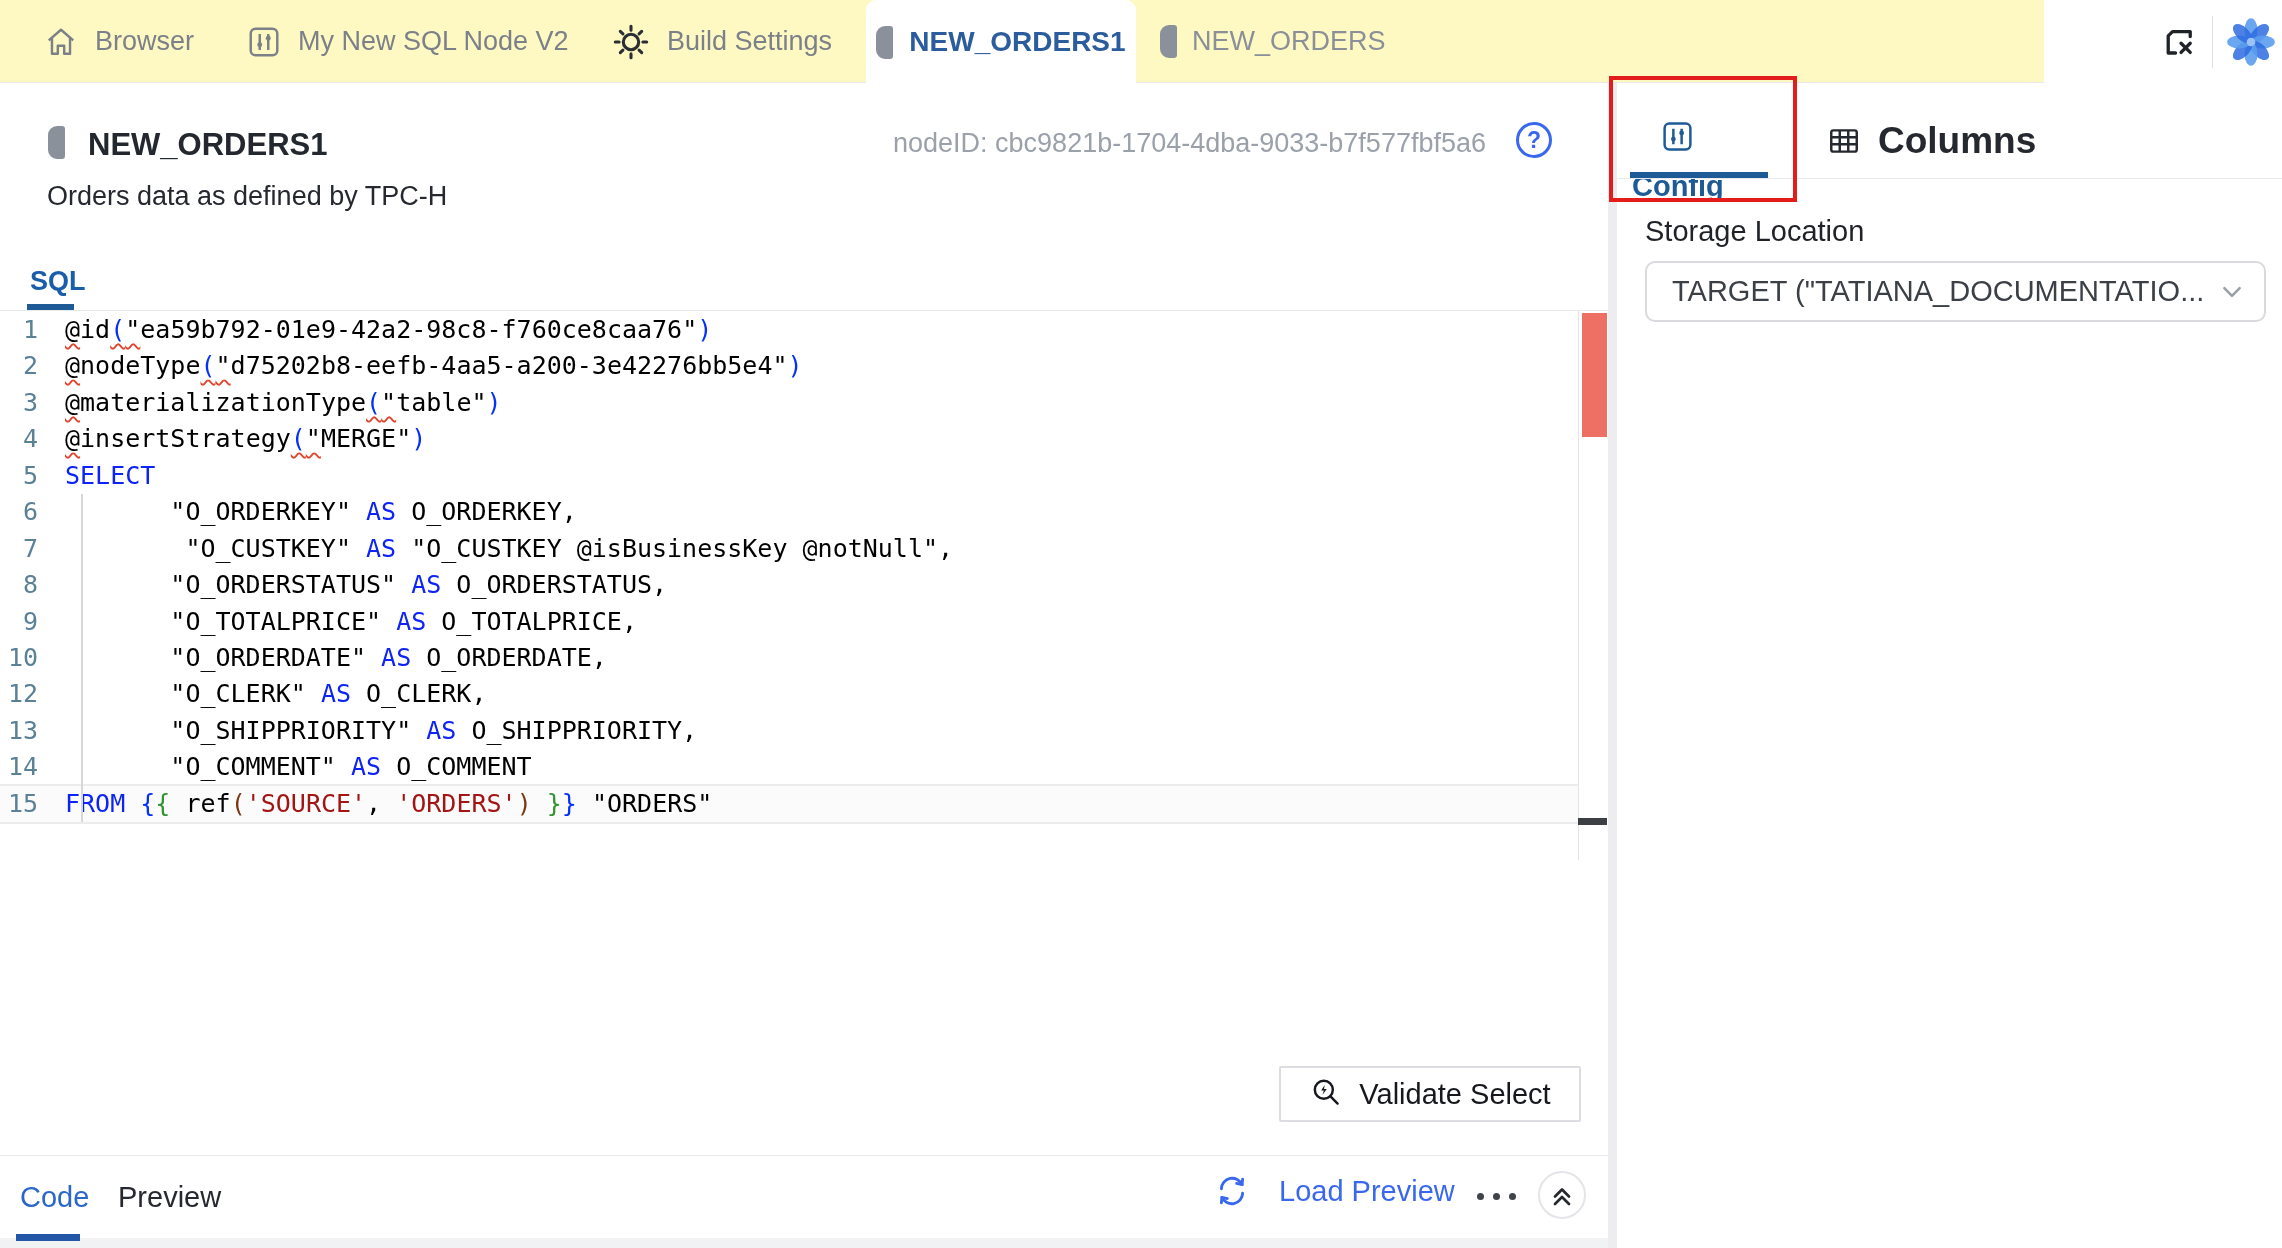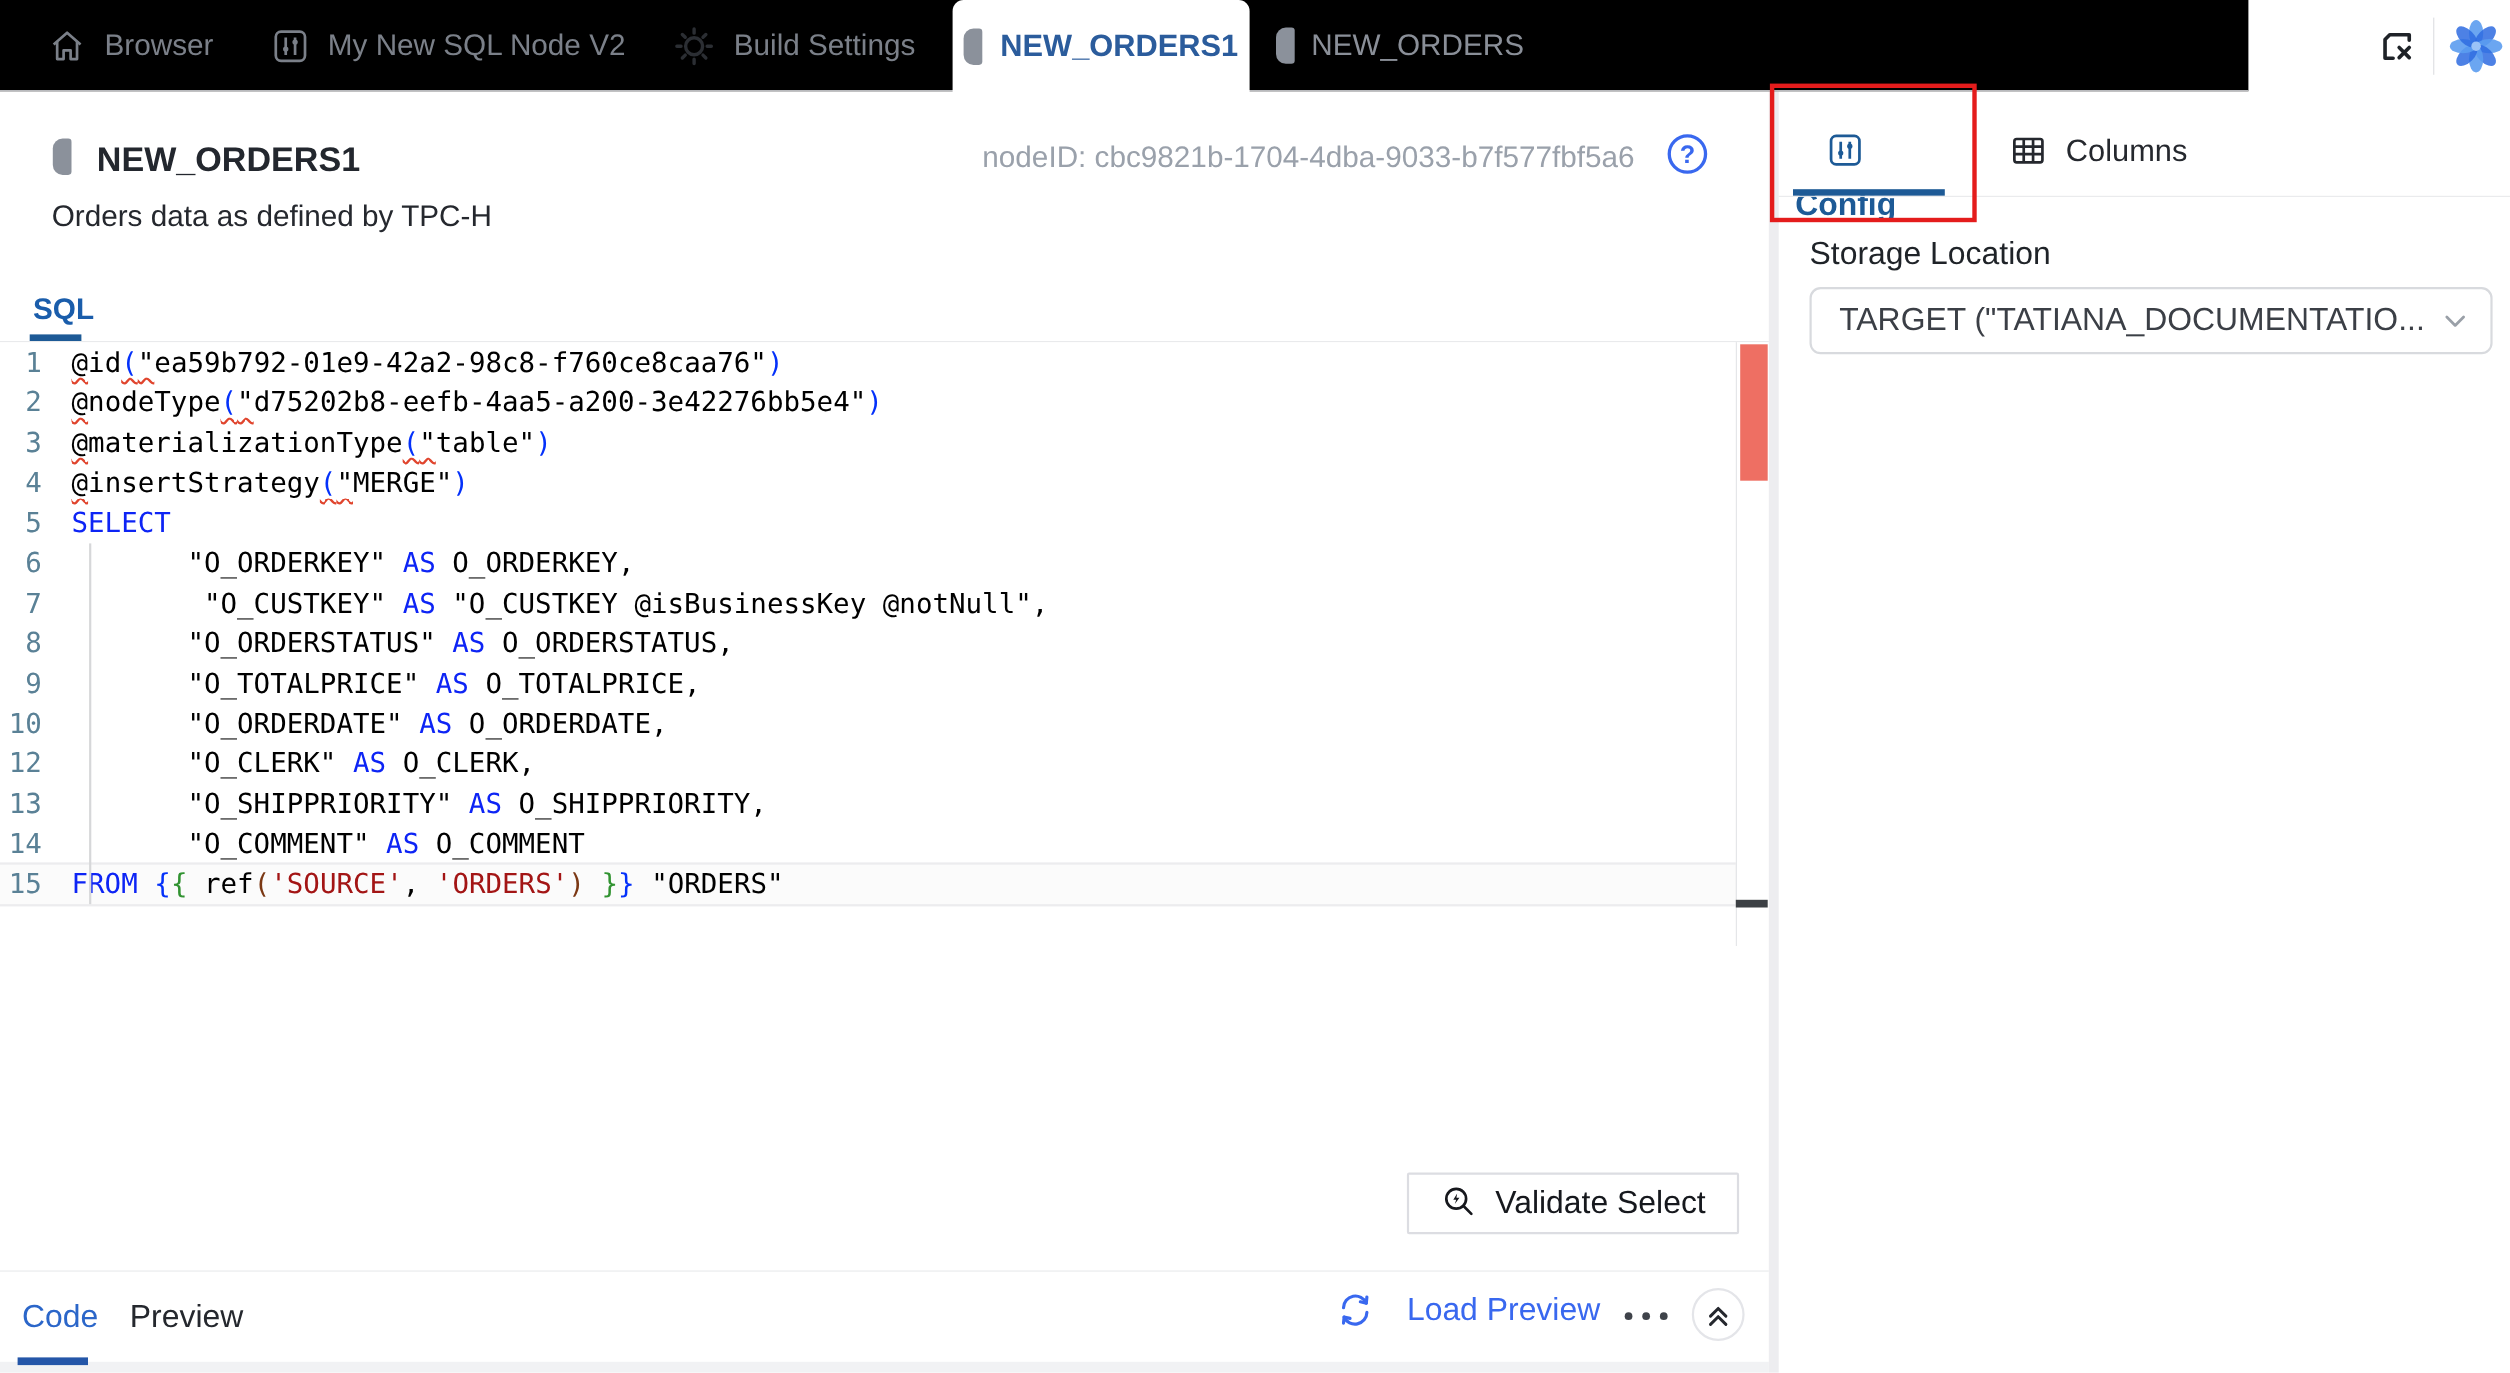--- a/index.html
+++ b/index.html
@@ -8,21 +8,21 @@
     position: relative;
     font-family: "Liberation Sans", sans-serif;
     background: #ffffff;
     overflow: hidden;
     color: #23272e;
   }
   .abs { position: absolute; }
 
   
   .topbar { position:absolute; left:0; top:0; width:2044px; height:83px;
-            background:#000000; border-bottom:1px solid #e7e8eb; z-index:2; }
+            background:#fef9c3; border-bottom:1px solid #e7e8eb; z-index:2; }
   .topbar-item { position:absolute; top:0; height:83px; display:flex; align-items:center;
                  gap:17px; color:#7b8089; font-size:27px; cursor:default; }
   .tab-active { position:absolute; left:866px; top:0; width:270px; height:84px;
                 background:#ffffff; border-radius:10px 10px 0 0; display:flex;
                 align-items:center; justify-content:center; gap:16px;
                 color:#2b5c9c; font-weight:600; font-size:28px; z-index:3; }
   .node-chip { width:17px; height:33px; background:#8b919b; border-radius:9px 3px 3px 9px; flex:0 0 17px; }
   .vdiv { position:absolute; left:2212px; top:16px; width:1px; height:52px; background:#dcdee2; }
   .logo-card { position:absolute; left:2222px; top:4px; width:58px; height:76px;
                background:#ffffff; border-radius:12px; display:flex; align-items:center; justify-content:center; }
@@ -77,21 +77,21 @@
   .dots i { width:7px; height:7px; border-radius:50%; background:#3f434a; }
   .collapse-btn { position:absolute; left:1538px; top:1171px; width:48px; height:48px; border-radius:50%;
                   background:#fff; border:2px solid #e4e5e9; display:flex; align-items:center; justify-content:center; cursor:pointer; }
   .bottom-strip { position:absolute; left:0; top:1238px; width:1608px; height:10px; background:#f1f2f4; }
   .code-underline { position:absolute; left:16px; top:1234px; width:64px; height:7px; background:#2456a8; }
 
   
   .panel-gap { position:absolute; left:1608px; top:83px; width:9px; height:1165px; background:#ededf0; }
   .ptab { position:absolute; top:120px; display:flex; align-items:center; gap:17px; cursor:pointer; }
   .ptab-config  { left:1632px; color:#1d5a96; font-weight:700; font-size:29px;flex-direction:column; }
-  .ptab-columns { left:1827px; color:#25282e; font-weight:400; font-size:28px; }
+  .ptab-columns { left:1827px; color:#25282e; font-weight:700; font-size:37px; }
   .ptab-underline { position:absolute; left:1630px; top:172px; width:138px; height:6px; background:#1d5a96; }
   .panel-divider { position:absolute; left:1617px; top:178px; width:665px; height:1px; background:#e8e9ec; }
   .red-box { position:absolute; left:1609px; top:76px; width:188px; height:126px;
              border:4px solid #e41c1c; z-index:6; pointer-events:none; }
   .storage-label { position:absolute; left:1645px; top:215px; font-size:29px; font-weight:500; color:#1f2328; }
   .storage-select { position:absolute; left:1645px; top:261px; width:621px; height:61px;
                     border:2px solid #d8dade; border-radius:10px; background:#fff;
                     display:flex; align-items:center; padding:0 20px 0 25px;
                     font-size:29px; color:#3b3f46; cursor:pointer; }
   .storage-select .val { flex:1; white-space:nowrap; overflow:hidden; }

